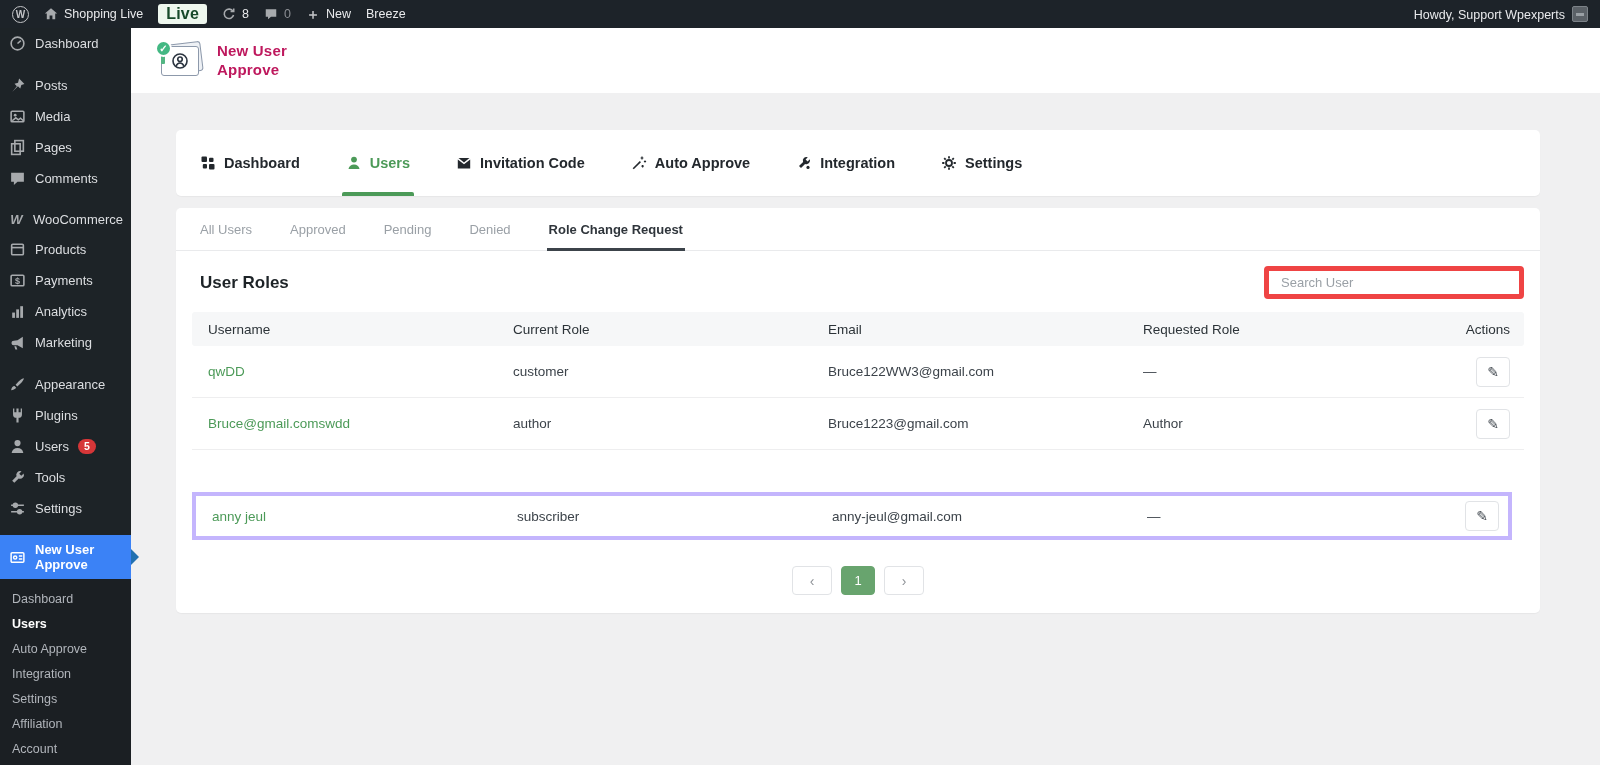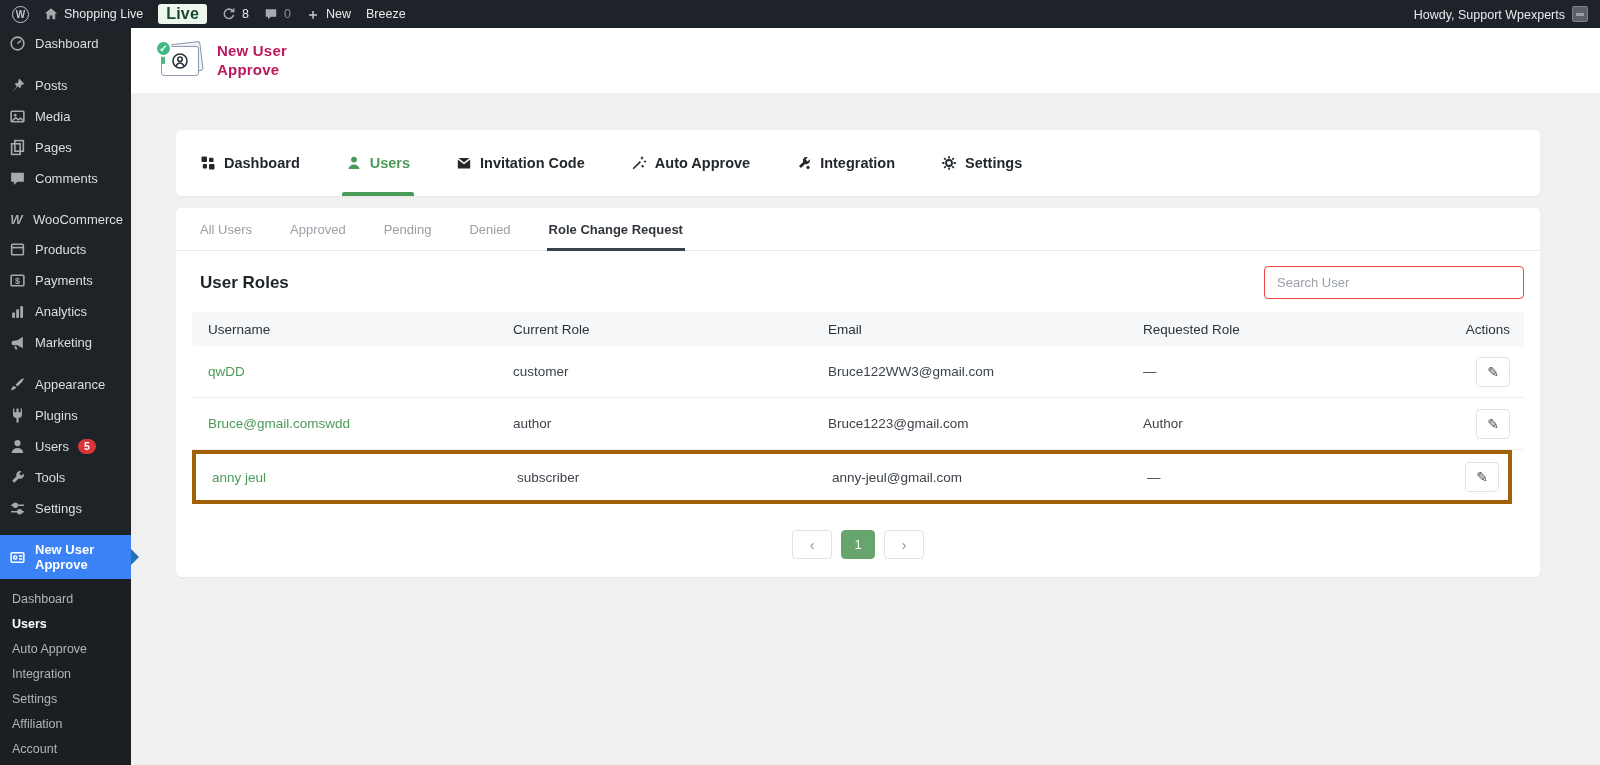--- a/index.html
+++ b/index.html
@@ -68,32 +68,32 @@
   
   .content-card { margin-top:12px; min-height:352px; padding-bottom:18px; }
   .subtabs { height:43px; display:flex; align-items:stretch; gap:38px; padding:0 24px;
     border-bottom:1px solid #e9eaec; }
   .subtab { display:flex; align-items:center; font-size:13px; color:#9aa0a6; cursor:pointer; position:relative; }
   .subtab.active { color:#2f353b; font-weight:700; }
   .subtab.active::after { content:""; position:absolute; left:-2px; right:-2px; bottom:-1px; height:3px; background:#3c434a; }
 
   .section-head { display:flex; align-items:center; justify-content:space-between; padding:15px 16px 13px 24px; }
   .section-title { font-size:17px; font-weight:700; color:#1d2327; }
-  .search-input { width:260px; height:33px; border:1px solid #ef4444; border-radius:4px; padding:0 12px;
+  .search-input { width:260px; height:33px; border:5px solid #ef4444; border-radius:4px; padding:0 12px;
     font-size:13px; color:#3c434a; font-family:"Liberation Sans", sans-serif; outline:none; }
   .search-input::placeholder { color:#9aa0a6; }
 
   
   .table { margin:0 16px; font-size:13.5px; }
   .trow { display:grid; grid-template-columns:305px 315px 315px 318px 1fr; align-items:center; }
   .thead { background:#f6f7f8; height:34px; border-radius:3px; color:#2c3338; font-weight:500; }
   .cell { padding-left:16px; }
   .cell.actions { text-align:right; padding-right:14px; }
   .tr { height:52px; border-bottom:1px solid #eeeeef; color:#3c434a; }
-  .tr.highlighted { border:4px solid #a16207; height:54px; margin-right:12px; }
+  .tr.highlighted { border:4px solid #c4b5fd; height:48px; margin-right:12px;margin-top:42px; }
   .user-link { color:#4c9a58; cursor:pointer; }
   .edit-btn { width:34px; height:30px; background:#fff; border:1px solid #e1e3e6; border-radius:4px;
     cursor:pointer; font-size:14px; color:#3c434a; line-height:1; }
 
   
   .pagination { display:flex; justify-content:center; gap:9px; margin-top:26px; }
   .page-btn { min-width:40px; height:29px; border:1px solid #e1e3e6; background:#fff; border-radius:4px;
     color:#8d9196; font-size:14px; cursor:pointer; font-family:"Liberation Sans", sans-serif; }
   .page-btn.current { background:#68a46e; border-color:#68a46e; color:#fff; min-width:34px; font-size:13px; }
 </style>

